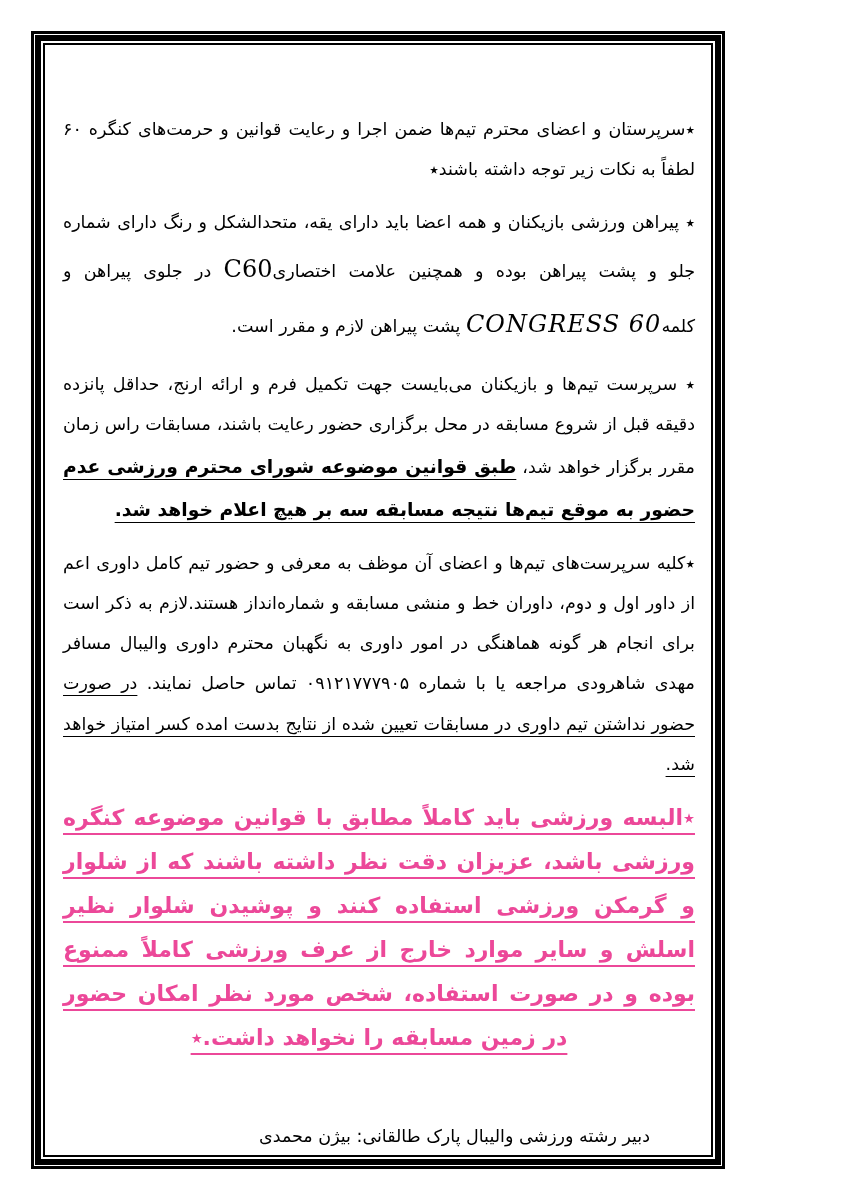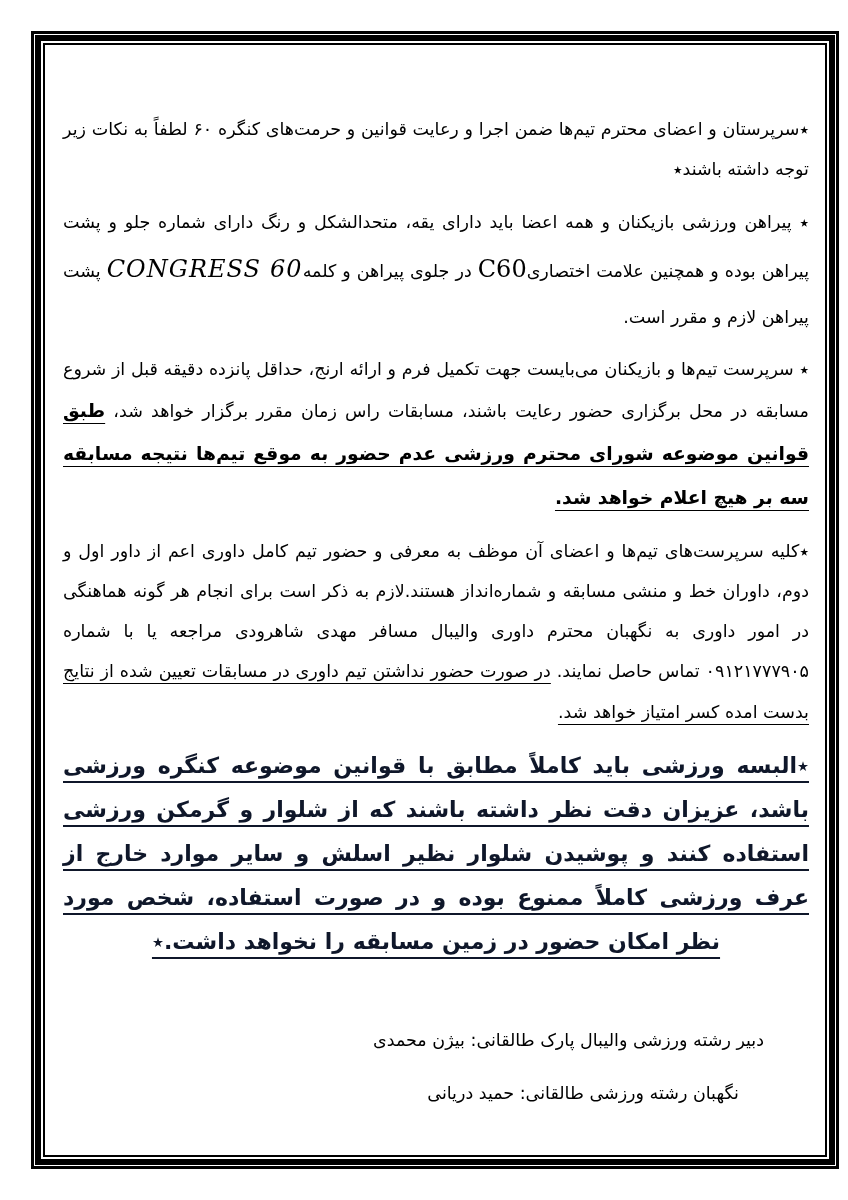--- a/index.html
+++ b/index.html
@@ -13,21 +13,21 @@
     height: 1200px;
     background: #ffffff;
     font-family: "DejaVu Sans", sans-serif;
     color: #000000;
     overflow: hidden;
   }
   
   .frame-outer {
     position: absolute;
     left: 31px; top: 31px;
-    width: 808px; height: 1138px;
+    width: 694px; height: 1138px;
     box-sizing: border-box;
     border: 3px solid #000000;
   }
   .frame-mid {
     position: absolute;
     inset: 1px;
     border: 6px solid #000000;
   }
   .frame-inner {
     position: absolute;
@@ -108,21 +108,21 @@
 
           <p class="para"><span>٭سرپرستان و اعضای محترم تیم‌ها ضمن اجرا و رعایت قوانین و حرمت‌های کنگره ۶۰ لطفاً به نکات زیر توجه داشته باشند٭</span></p>
 
 
           <p class="para"><span>٭ پیراهن ورزشی بازیکنان و همه اعضا باید دارای یقه، متحدالشکل و رنگ دارای شماره جلو و پشت پیراهن بوده و همچنین علامت اختصاری</span><span class="latin-abbr">C60</span><span> در جلوی پیراهن و کلمه</span><span class="congress-word">CONGRESS 60</span><span> پشت پیراهن لازم و مقرر است.</span></p>
 
           <p class="para"><span>٭ سرپرست تیم‌ها و بازیکنان می‌بایست جهت تکمیل فرم و ارائه ارنج، حداقل پانزده دقیقه قبل از شروع مسابقه در محل برگزاری حضور رعایت باشند، مسابقات راس زمان مقرر برگزار خواهد شد، </span><span class="bold-underline">طبق قوانین موضوعه شورای محترم ورزشی عدم حضور به موقع تیم‌ها نتیجه مسابقه سه بر هیچ اعلام خواهد شد.</span></p>
 
           <p class="para"><span>٭کلیه سرپرست‌های تیم‌ها و اعضای آن موظف به معرفی و حضور تیم کامل داوری اعم از داور اول و دوم، داوران خط و منشی مسابقه و شماره‌انداز هستند.لازم به ذکر است برای انجام هر گونه هماهنگی در امور داوری به نگهبان محترم داوری والیبال مسافر مهدی شاهرودی مراجعه یا با شماره ۰۹۱۲۱۷۷۷۹۰۵ تماس حاصل نمایند. </span><span class="underline-only">در صورت حضور نداشتن تیم داوری در مسابقات تعیین شده از نتایج بدست امده کسر امتیاز خواهد شد.</span></p>
 
-          <p class="para red-notice" style="color: #0f172a; text-decoration: underline;"><span>٭البسه ورزشی باید کاملاً مطابق با قوانین موضوعه کنگره ورزشی باشد، عزیزان دقت نظر داشته باشند که از شلوار و گرمکن ورزشی استفاده کنند و پوشیدن شلوار نظیر اسلش و سایر موارد خارج از عرف ورزشی کاملاً ممنوع بوده و در صورت استفاده،  شخص مورد نظر امکان حضور در زمین مسابقه را نخواهد داشت.٭</span></p>
+          <p class="para red-notice" style="color: #ec4899; text-decoration: underline;"><span>٭البسه ورزشی باید کاملاً مطابق با قوانین موضوعه کنگره ورزشی باشد، عزیزان دقت نظر داشته باشند که از شلوار و گرمکن ورزشی استفاده کنند و پوشیدن شلوار نظیر اسلش و سایر موارد خارج از عرف ورزشی کاملاً ممنوع بوده و در صورت استفاده،  شخص مورد نظر امکان حضور در زمین مسابقه را نخواهد داشت.٭</span></p>
 
           <div class="signatures">
             <div class="sig-line">دبیر رشته ورزشی والیبال پارک طالقانی: بیژن محمدی</div>
             <div class="sig-line second">نگهبان رشته ورزشی طالقانی: حمید دریانی</div>
           </div>
 
         </div>
 
       </div>
     </div>

